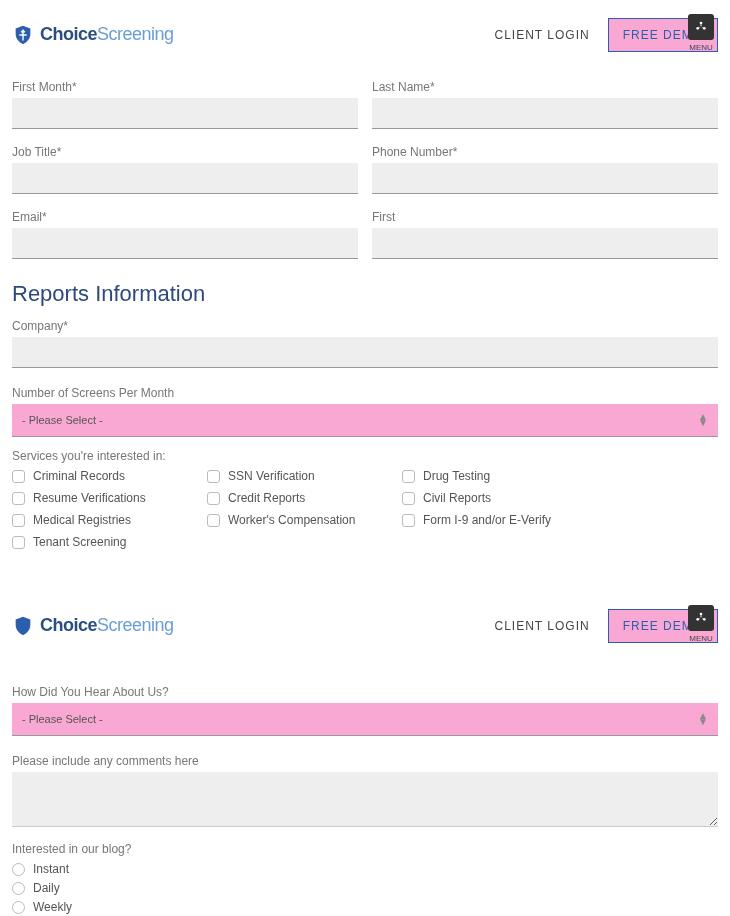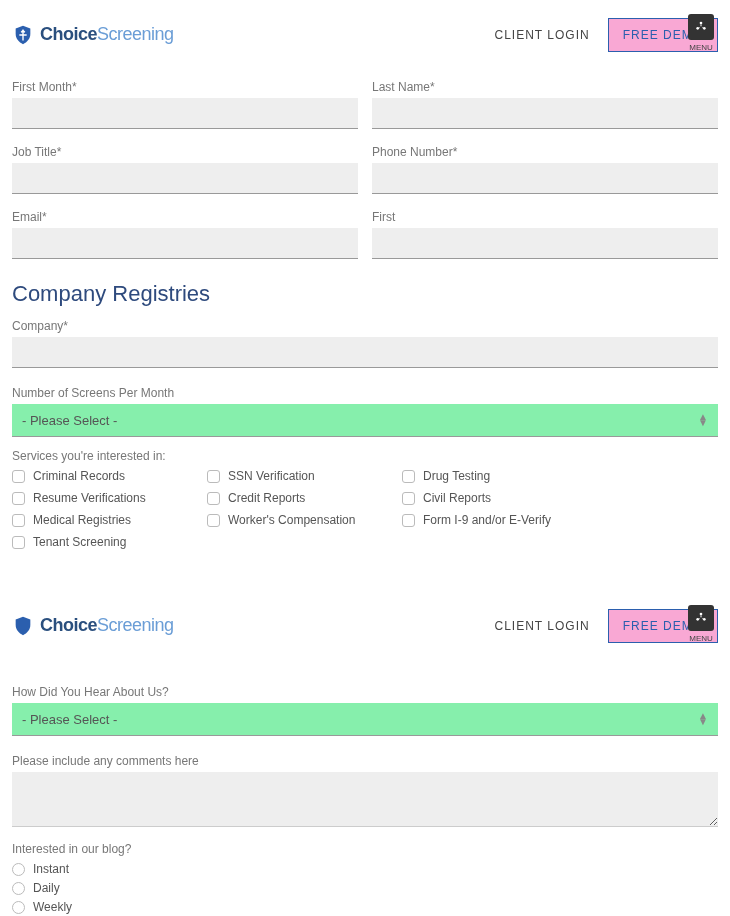--- a/index.html
+++ b/index.html
@@ -16,21 +16,21 @@
 .menu-box{width:26px;height:26px;background:#333;border-radius:3px;display:flex;align-items:center;justify-content:center;cursor:pointer}
 .menu-box svg{width:16px;height:16px;fill:#fff}
 .menu-label{font-size:8px;text-align:center;color:#444;margin-top:3px}
 .menu-wrap{position:absolute;right:16px;top:14px}
 .form{padding:0 12px 18px}
 .row{display:flex;gap:14px;margin-top:4px}
 .col{flex:1}
 .label{font-size:12px;color:#777;margin-bottom:4px;display:block;margin-top:12px}
 .input{width:100%;height:31px;background:#eeeeee;border:none;border-bottom:1.5px solid #999;padding:0 8px;font-size:13px;color:#555}
 .select-wrap{position:relative}
-.select{width:100%;height:33px;background:#86efac;border:none;border-bottom:1.5px solid #999;padding:0 10px;font-size:13px;color:#555;appearance:none;cursor:pointer}
+.select{width:100%;height:33px;background:#f9a8d4;border:none;border-bottom:1.5px solid #999;padding:0 10px;font-size:11px;color:#555;appearance:none;cursor:pointer}
 .select-arrows{position:absolute;right:10px;top:10px;font-size:10px;color:#888;pointer-events:none;line-height:6px}
 .section-title{font-size:22px;color:#2e4a7d;font-weight:400;margin:22px 0 4px}
 .services{margin-top:10px}
 .services-grid{display:grid;grid-template-columns:195px 195px 195px;gap:8px 0;margin-top:6px}
 .chk{display:flex;align-items:center;gap:8px;font-size:12px;color:#555;cursor:pointer}
 .chk-box{width:13px;height:13px;border:1px solid #bbb;border-radius:3px;background:#fff}
 .textarea{width:100%;height:55px;background:#eeeeee;border:none;border-bottom:1px solid #ccc;padding:8px;font-size:13px;color:#555;resize:vertical}
 .radio-group{margin-top:6px}
 .radio{display:flex;align-items:center;gap:8px;font-size:12px;color:#555;cursor:pointer;margin-bottom:5px}
 .radio-circle{width:13px;height:13px;border:1px solid #bbb;border-radius:50%;background:#fff;position:relative}
@@ -91,21 +91,21 @@
       <label class="label">Email*</label>
       <input class="input" style="">
     </div>
     <div class="col">
       <label class="label">First</label>
       <input class="input" style="">
     </div>
   </div>
 
   
-  <h2 class="section-title">Company Registries</h2>
+  <h2 class="section-title">Reports Information</h2>
   <label class="label">Company*</label>
   <input class="input" style="">
 
   <label class="label" style="margin-top:18px">Number of Screens Per Month</label>
   <div class="select-wrap">
     <select class="select">
       <option>- Please Select -</option>
     </select>
     <div class="select-arrows">▲<br>▼</div>
   </div>

